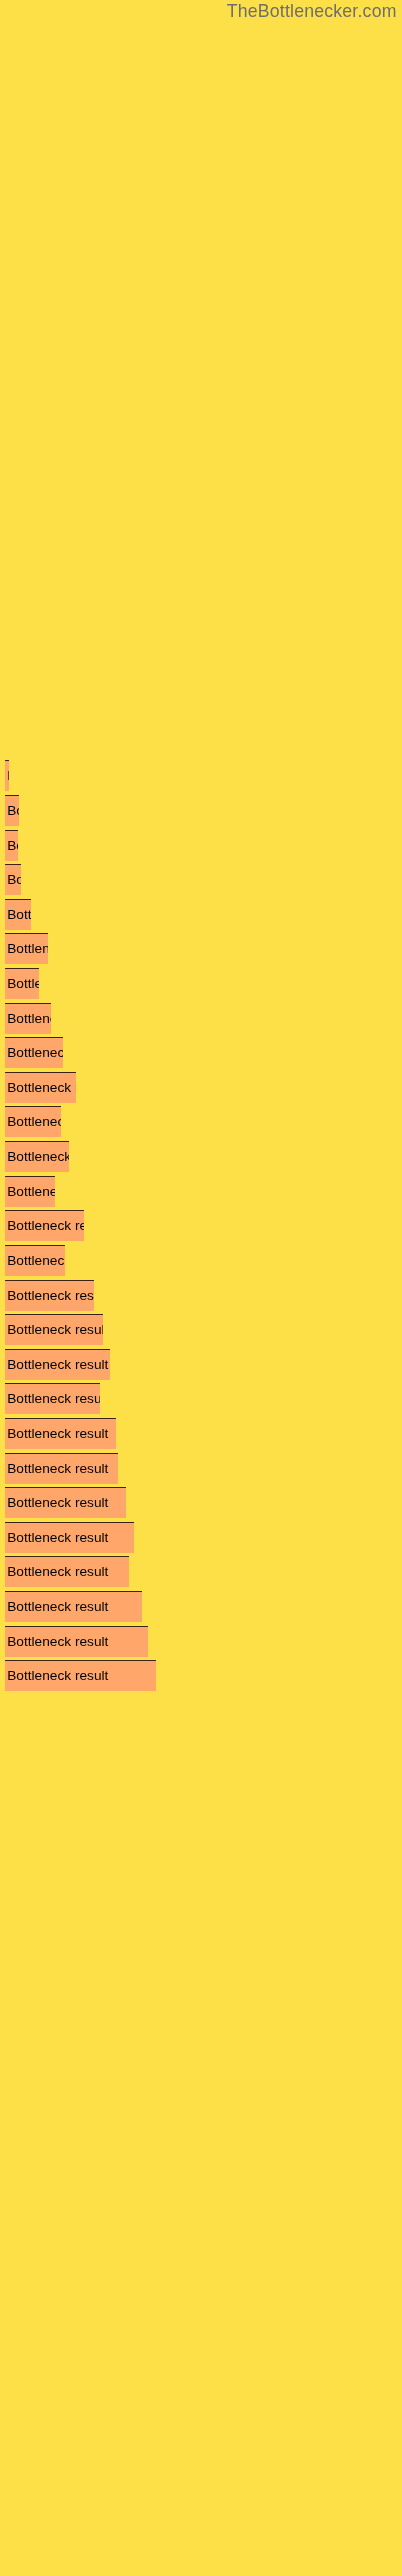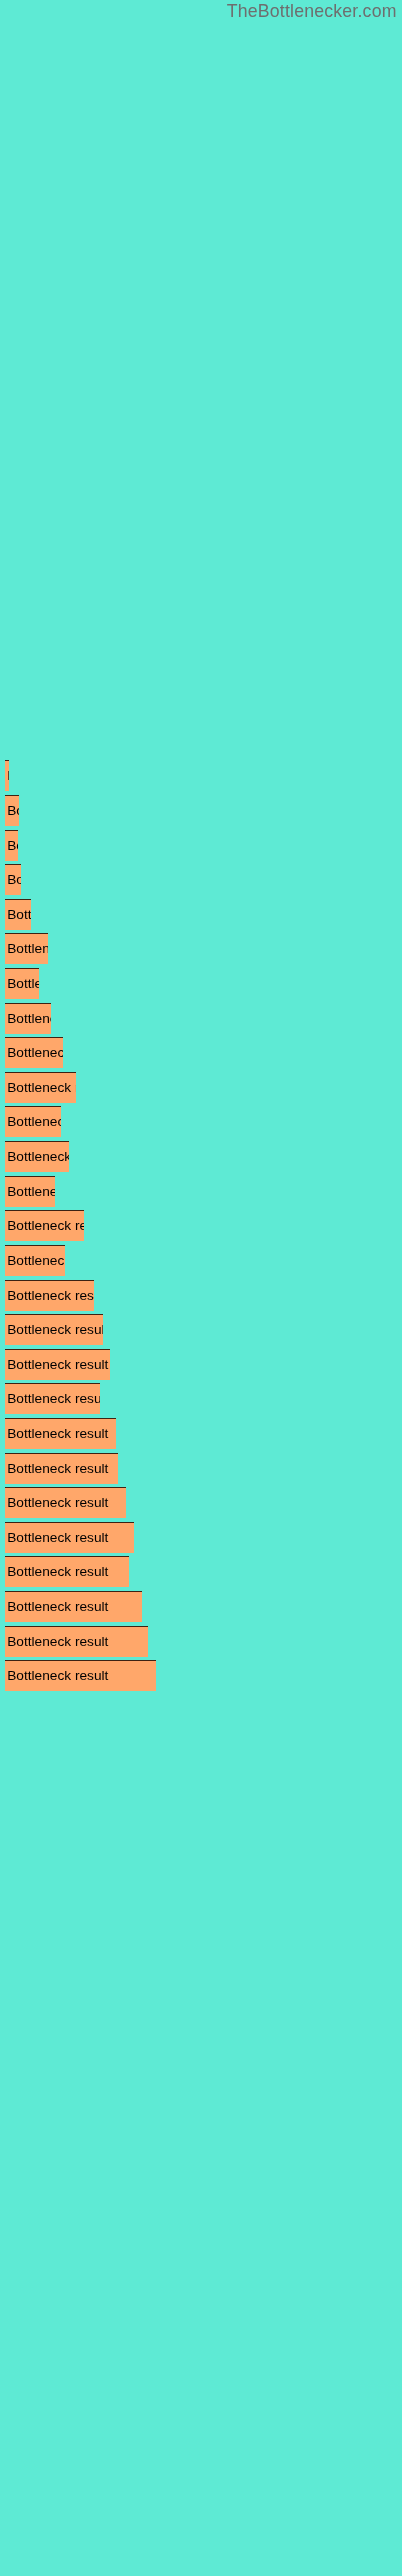--- a/index.html
+++ b/index.html
@@ -11,21 +11,21 @@
     width: 403px;
     height: 2576px;
     position: relative;
     overflow: hidden;
     font-family: "Liberation Sans", sans-serif;
     -webkit-font-smoothing: antialiased;
   }
   #root {
     position: absolute;
     inset: 0;
-    background: #5eead4;
+    background: #fde047;
   }
   .watermark {
     position: absolute;
     top: 0.8px;
     right: 6.4px;
     color: #6e6e6e;
     font-family: "Liberation Sans", sans-serif;
     font-size: 17.7px;
     font-weight: 400;
     letter-spacing: 0.2px;

